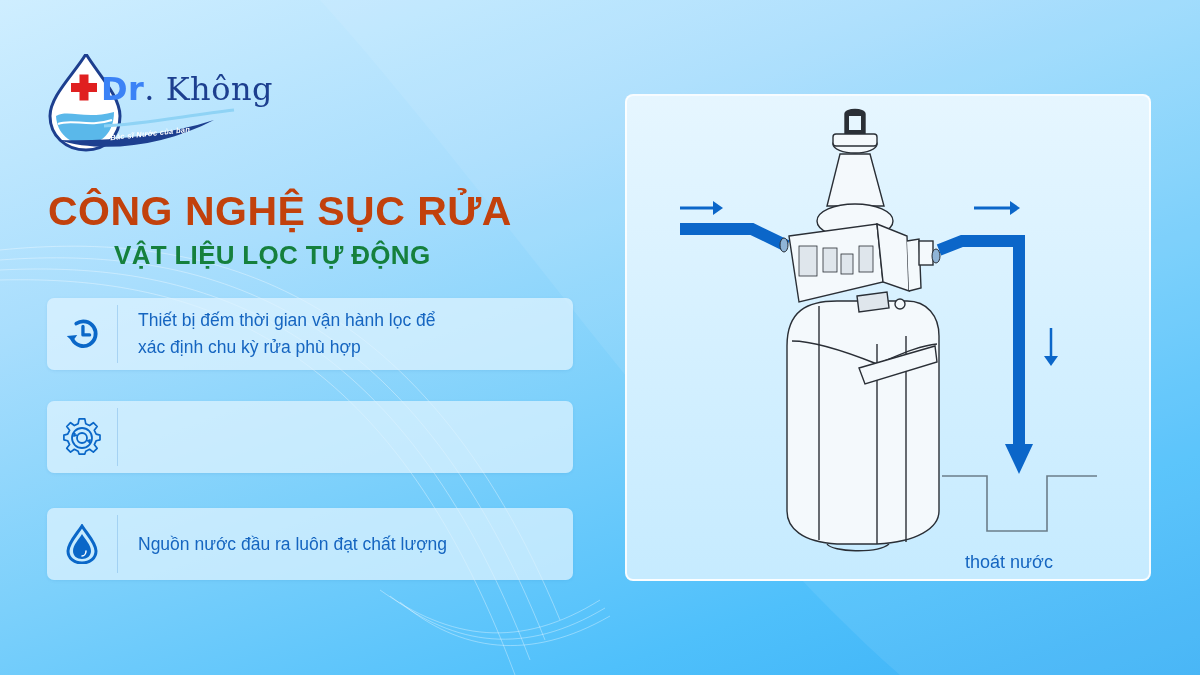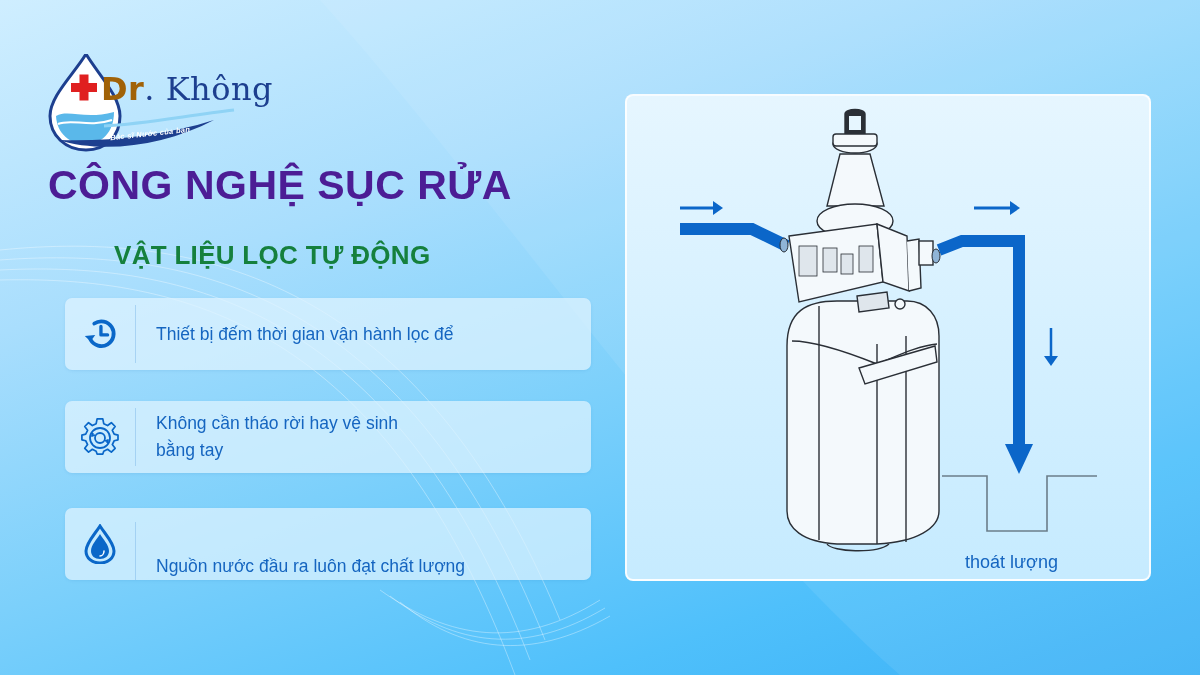--- a/index.html
+++ b/index.html
@@ -5,26 +5,26 @@
   * { box-sizing: border-box; margin: 0; padding: 0; }
   html, body { width: 1200px; height: 675px; overflow: hidden; }
   body {
     font-family: "Liberation Sans", "DejaVu Sans", sans-serif;
     position: relative;
     background: linear-gradient(160deg, #cfeeff 0%, #a9defd 30%, #7cd0fb 55%, #4fc0fb 80%, #3ab0f6 100%);
   }
   .bg-waves { position: absolute; inset: 0; pointer-events: none; }
   .logo { position: absolute; left: 44px; top: 54px; width: 230px; height: 100px; }
   .logo-text { position: absolute; left: 57px; top: 16px; font-size: 32px; color: #1d3f8f; font-family: "DejaVu Serif", serif; letter-spacing: 0.5px; }
-  .logo-text b { font-family: "DejaVu Sans", sans-serif; font-weight: 700; color: #a16207; }
+  .logo-text b { font-family: "DejaVu Sans", sans-serif; font-weight: 700; color: #3b82f6; }
   .logo-tag { position: absolute; left: 66px; top: 75px; font-size: 7.5px; color: #fff; font-weight: 700; font-style: italic; transform: rotate(-6deg); letter-spacing: 0.3px; }
-  .title1 { position: absolute; left: 48px; top: 162px; font-size: 41px; font-weight: 700; color: #4c1d95; letter-spacing: 0.5px; white-space: nowrap; }
+  .title1 { position: absolute; left: 48px; top: 188px; font-size: 41px; font-weight: 700; color: #c2410c; letter-spacing: 0.5px; white-space: nowrap; }
   .title2 { position: absolute; left: 114px; top: 240px; font-size: 26px; font-weight: 700; color: #15803d; white-space: nowrap; letter-spacing: 0.3px; }
   .feature {
-    position: absolute; left: 65px; width: 526px; height: 72px;
+    position: absolute; left: 47px; width: 526px; height: 72px;
     background: rgba(225, 244, 255, 0.72);
     border-radius: 7px;
     box-shadow: 0 1px 3px rgba(40,120,190,0.12);
     display: flex; align-items: center;
   }
   .feature .icon-wrap { width: 70px; height: 100%; display: flex; align-items: center; justify-content: center; }
   .feature .divider { width: 1px; height: 58px; background: rgba(120,180,230,0.45); }
   .feature .text { padding-left: 20px; font-size: 17.5px; line-height: 27px; color: #1565c0; }
   .panel {
     position: absolute; left: 625px; top: 94px; width: 526px; height: 487px;
@@ -72,43 +72,40 @@
   <div class="icon-wrap">
     <svg width="38" height="38" viewBox="0 0 40 40">
       <path d="M10 26 A 13 13 0 1 0 14 9" fill="none" stroke="#0a67c8" stroke-width="4" stroke-linecap="round"></path>
       <path d="M4 22 L 10 28 L 15 21 Z" fill="#0a67c8"></path>
       <path d="M21 12 L 21 21 L 28 21" fill="none" stroke="#0a67c8" stroke-width="3.5" stroke-linecap="round" stroke-linejoin="round"></path>
     </svg>
   </div>
   <div class="divider"></div>
   <div class="text">
     <div>Thiết bị đếm thời gian vận hành lọc để</div>
+    <div>xác định chu kỳ rửa phù hợp</div>
   </div>
 </div>
 
 <div class="feature" style="top:401px;">
   <div class="icon-wrap">
     <svg width="40" height="40" viewBox="0 0 40 40">
       <g fill="none" stroke="#0a67c8" stroke-width="1.8" stroke-linejoin="round">
         <path d="M17 3 L23 3 L24 8 L28 10 L32 7 L36 11 L33 15 L35 19 L39 20 L39 25 L35 26 L33 30 L36 34 L32 38 L28 35 L24 37 L23 40 L17 40 L16 37 L12 35 L8 38 L4 34 L7 30 L5 26 L1 25 L1 20 L5 19 L7 15 L4 11 L8 7 L12 10 L16 8 Z" transform="scale(0.95) translate(1 -1)"></path>
         <circle cx="20" cy="21" r="10"></circle>
         <circle cx="20" cy="21" r="5"></circle>
         <path d="M13 16 L 12 19 L 15 18"></path>
         <path d="M27 26 L 28 23 L 25 24"></path>
       </g>
     </svg>
   </div>
   <div class="divider"></div>
-  <div class="text">
-    <div>Không cần tháo rời hay vệ sinh</div>
-    <div>bằng tay</div>
-  </div>
 </div>
 
-<div class="feature" style="top:508px;align-items:flex-end;">
+<div class="feature" style="top:508px;">
   <div class="icon-wrap">
     <svg width="34" height="40" viewBox="0 0 34 40">
       <path d="M17 2 C 12 10, 3 19, 3 27 C 3 34, 9 39, 17 39 C 25 39, 31 34, 31 27 C 31 19, 22 10, 17 2 Z" fill="none" stroke="#0a67c8" stroke-width="3"></path>
       <path d="M17 10 C 14 15, 8 21, 8 27 C 8 32, 12 35, 17 35 C 22 35, 26 32, 26 27 C 26 21, 20 15, 17 10 Z" fill="#0a67c8"></path>
       <path d="M21 27 C 21 30, 19 32, 17 32" fill="none" stroke="#ffffff" stroke-width="1.5" stroke-linecap="round"></path>
     </svg>
   </div>
   <div class="divider"></div>
   <div class="text">
     <div>Nguồn nước đầu ra luôn đạt chất lượng</div>
@@ -164,14 +161,14 @@
       <rect x="196" y="152" width="14" height="24" fill="#dfe6ec" stroke-width="0.8"></rect>
       <rect x="214" y="158" width="12" height="20" fill="#dfe6ec" stroke-width="0.8"></rect>
       <rect x="232" y="150" width="14" height="26" fill="#dfe6ec" stroke-width="0.8"></rect>
       <path d="M230 200 L 260 196 L 262 212 L 232 216 Z" fill="#dfe6ec"></path>
       <circle cx="273" cy="208" r="5"></circle>
     </g>
 
     <ellipse cx="157" cy="149" rx="4" ry="7" fill="#8fb4d6" stroke="#2a2f36" stroke-width="1"></ellipse>
     <ellipse cx="309" cy="160" rx="4" ry="7" fill="#8fb4d6" stroke="#2a2f36" stroke-width="1"></ellipse>
   </svg>
-  <div class="drain-label">thoát lượng</div>
+  <div class="drain-label">thoát nước</div>
 </div>
 
 </body></html>

